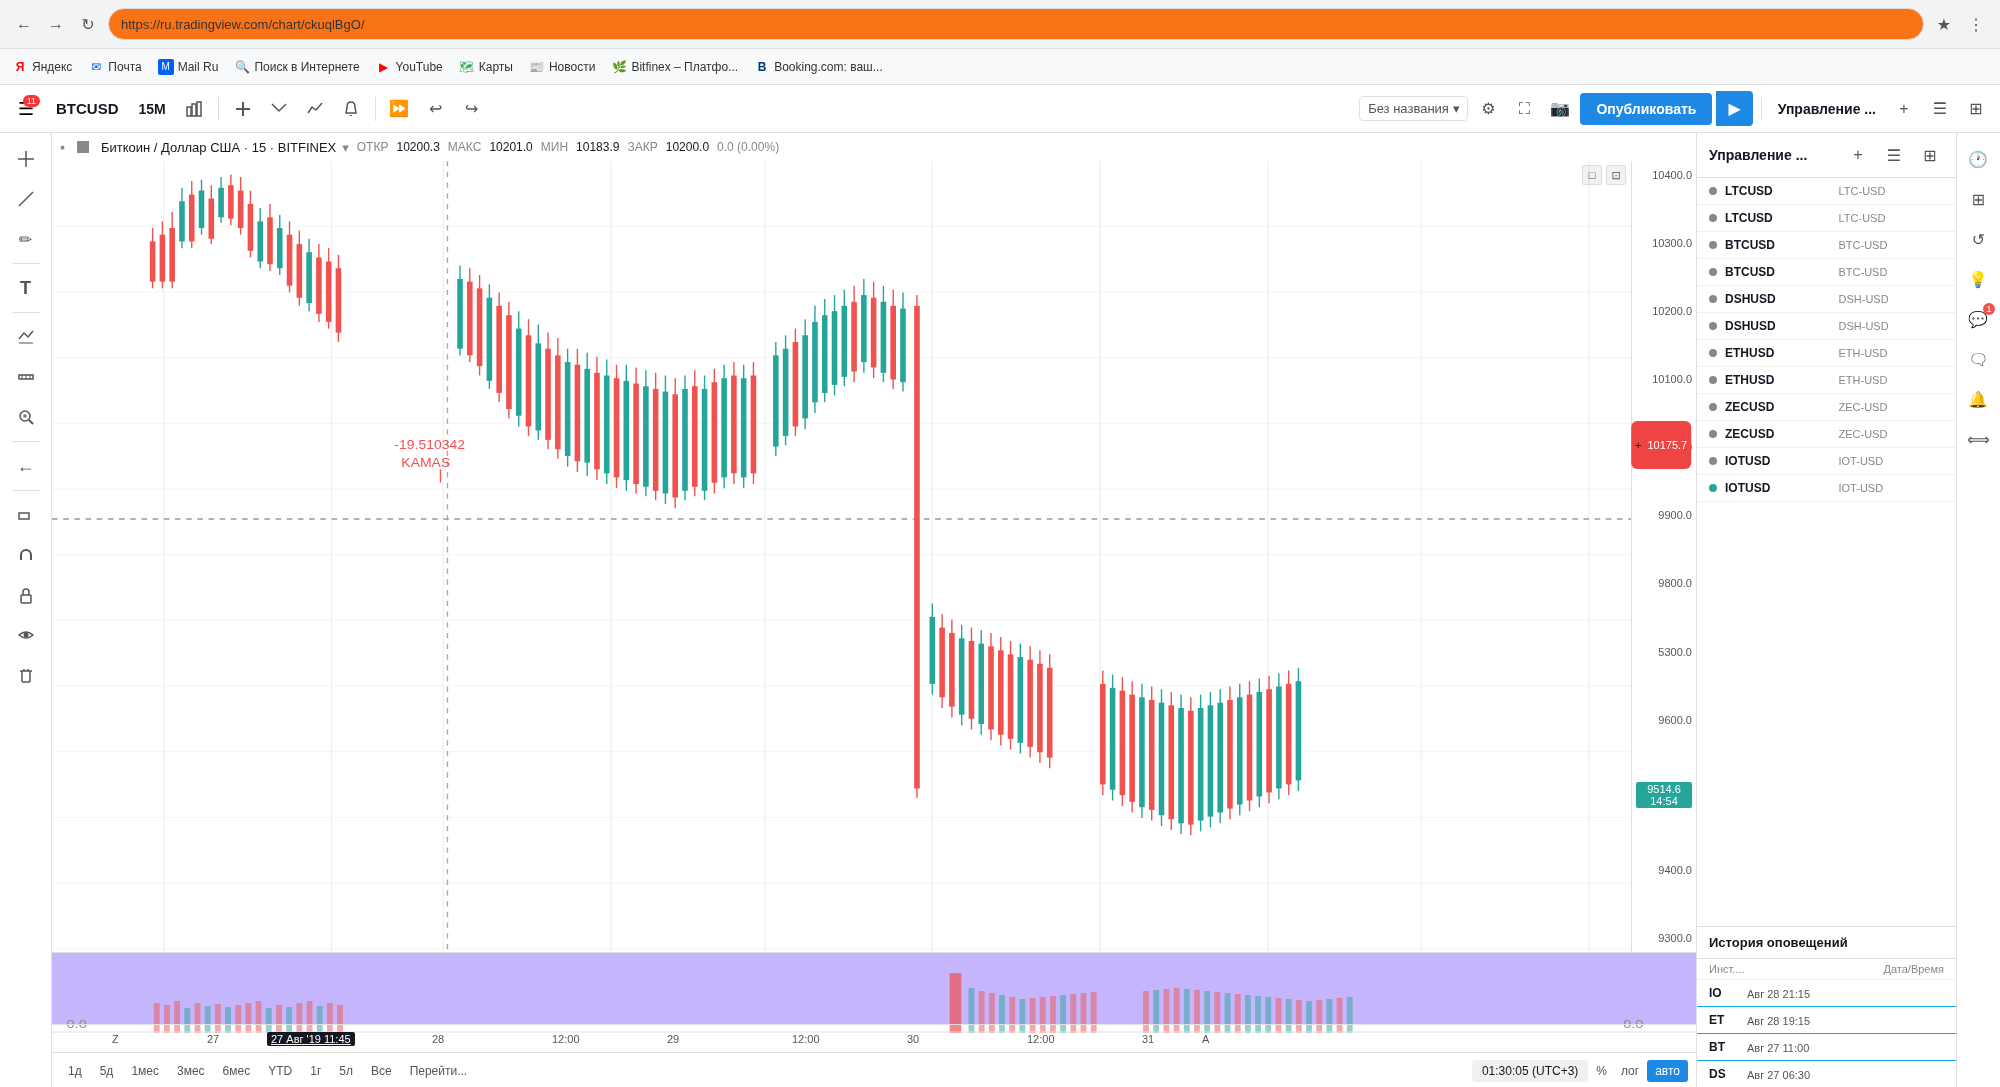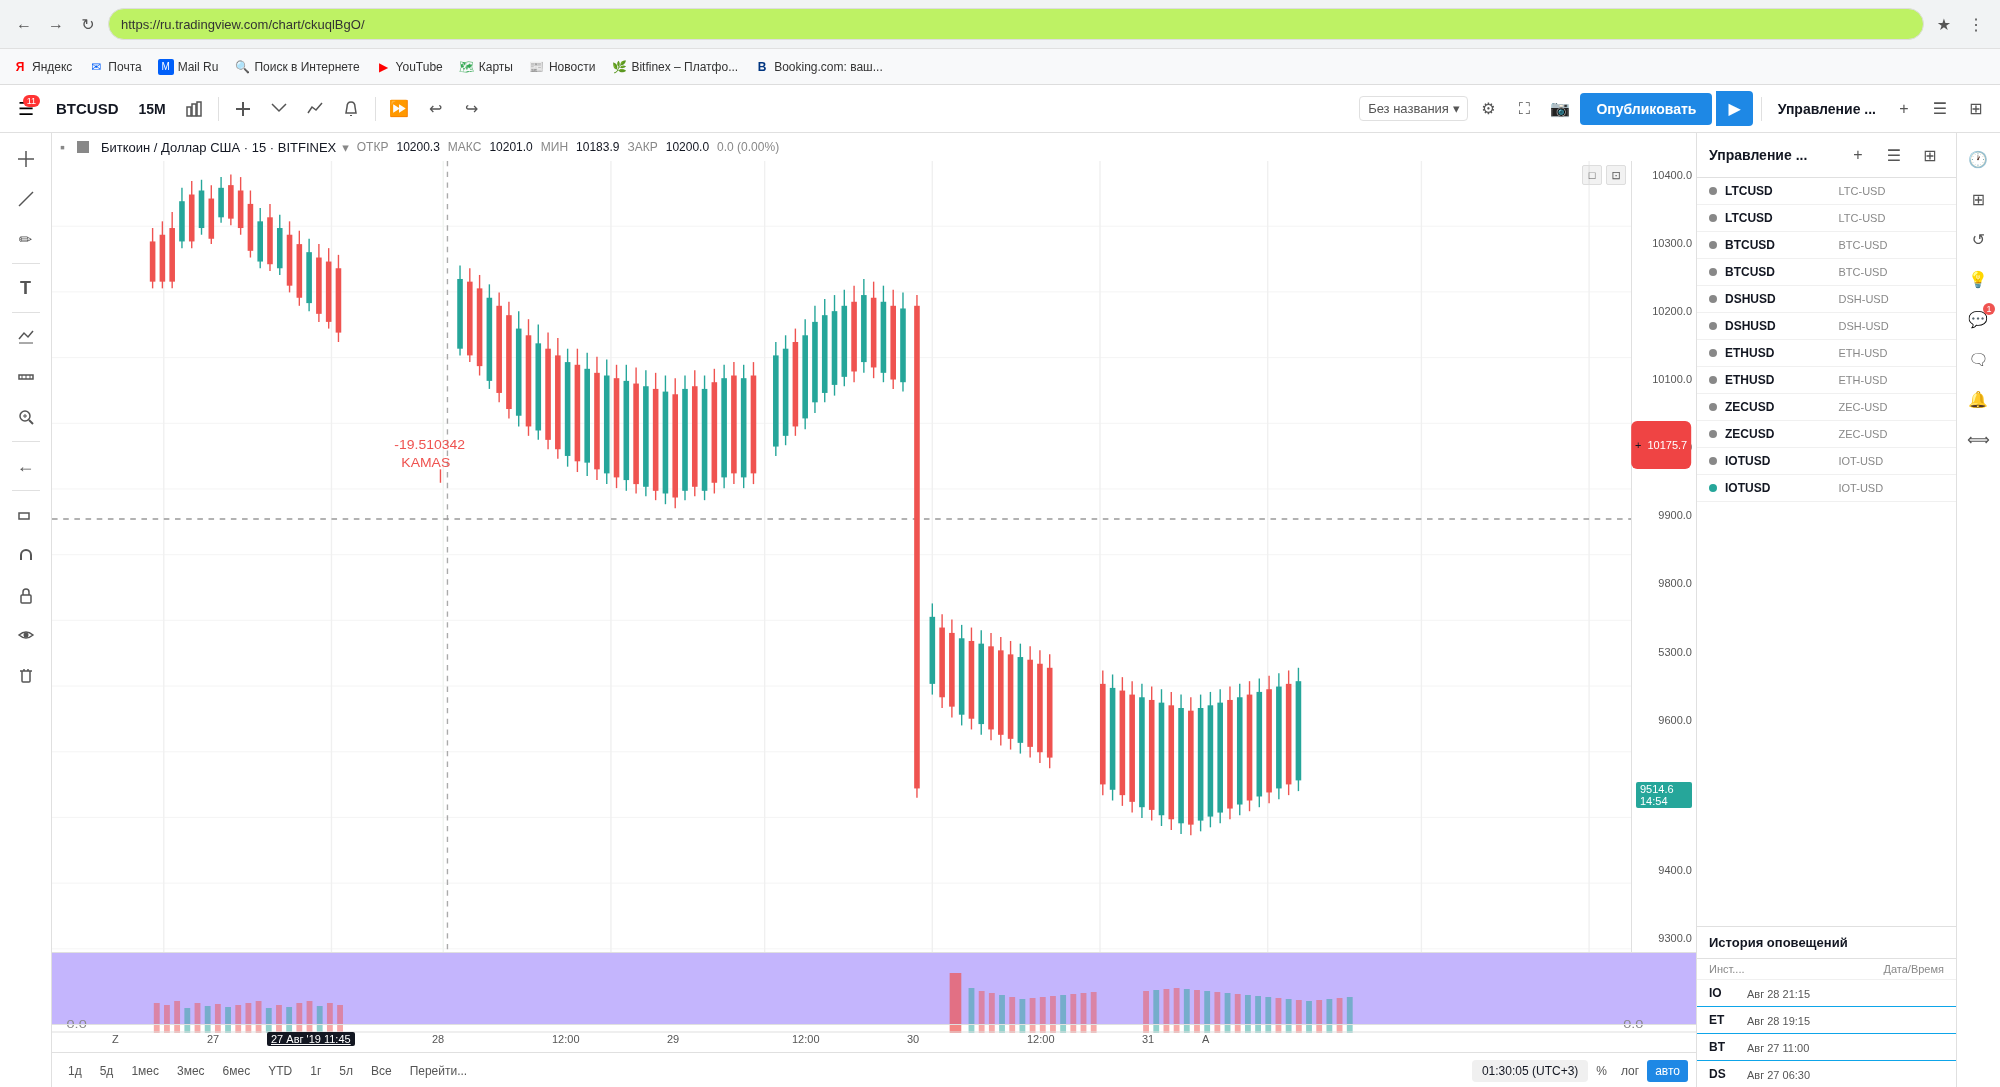--- a/index.html
+++ b/index.html
@@ -2,21 +2,21 @@
 <html><head>
   <meta charset="utf-8">
   <style>
     * { box-sizing: border-box; margin: 0; padding: 0; }
     body { font-family: Arial, sans-serif; font-size: 12px; background: #fff; overflow: hidden; width: 2000px; height: 1087px; }
 
     
     .browser-chrome { background: #f1f3f4; border-bottom: 1px solid #ddd; }
     .browser-nav { display: flex; align-items: center; padding: 8px 12px; gap: 8px; background: #f1f3f4; height: 48px; }
     .nav-btn { width: 24px; height: 24px; border: none; background: none; cursor: pointer; display: flex; align-items: center; justify-content: center; color: #555; font-size: 16px; }
-    .address-bar { flex: 1; height: 32px; border-radius: 16px; border: 1px solid #ddd; background: #bef264; display: flex; align-items: center; padding: 0 12px; color: #333; font-size: 13px; }
+    .address-bar { flex: 1; height: 32px; border-radius: 16px; border: 1px solid #ddd; background: #f97316; display: flex; align-items: center; padding: 0 12px; color: #333; font-size: 13px; }
     .address-bar span { flex: 1; }
     .browser-bookmarks { display: flex; align-items: center; padding: 4px 12px; gap: 16px; height: 36px; border-top: 1px solid #e0e0e0; background: #f8f9fa; overflow: hidden; }
     .bookmark-item { display: flex; align-items: center; gap: 4px; font-size: 12px; color: #333; cursor: pointer; white-space: nowrap; }
     .bookmark-icon { width: 16px; height: 16px; display: flex; align-items: center; justify-content: center; font-size: 12px; }
     .bm-yandex { color: #f00; font-weight: bold; }
     .bm-mail { color: #005ff9; }
     .bm-mailru { background: #005ff9; color: white; border-radius: 2px; padding: 1px 3px; font-size: 10px; }
     .bm-search { color: #4285f4; }
     .bm-yt { color: red; }
     .bm-maps { color: #34a853; }
@@ -56,21 +56,21 @@
     .chart-header { display: flex; align-items: center; padding: 4px 8px; gap: 8px; font-size: 12px; height: 28px; }
     .chart-title { display: flex; align-items: center; gap: 6px; font-size: 13px; color: #131722; }
     .chart-ohlc { display: flex; gap: 8px; color: #555; font-size: 12px; }
 
     
     .chart-canvas { flex: 1; position: relative; overflow: hidden; background: #fff; }
 
     
     .price-scale { position: absolute; right: 0; top: 0; bottom: 0; width: 65px; background: #fff; border-left: 1px solid #e0e0e0; display: flex; flex-direction: column; justify-content: space-between; padding: 8px 4px; font-size: 11px; color: #555; }
     .price-label { text-align: right; }
-    .price-label.highlight-green { background: #26a69a; color: #fff; padding: 1px 4px; border-radius: 2px; text-align: left; }
+    .price-label.highlight-green { background: #26a69a; color: #fff; padding: 1px 4px; border-radius: 2px; text-align: center; }
 
     
     .crosshair-price { position: absolute; right: 0; background: #ef4444; color: #fff; font-size: 11px; padding: 18px 4px; border-radius: 6px; }
 
     
     .volume-area { height: 72px; border-top: 1px solid #e0e0e0; position: relative; background: #c4b5fd; }
 
     
     .time-axis { height: 28px; border-top: 1px solid #e0e0e0; display: flex; align-items: center; padding: 0 8px; font-size: 11px; color: #555; position: relative; overflow: hidden; }
     .time-label { position: absolute; }

